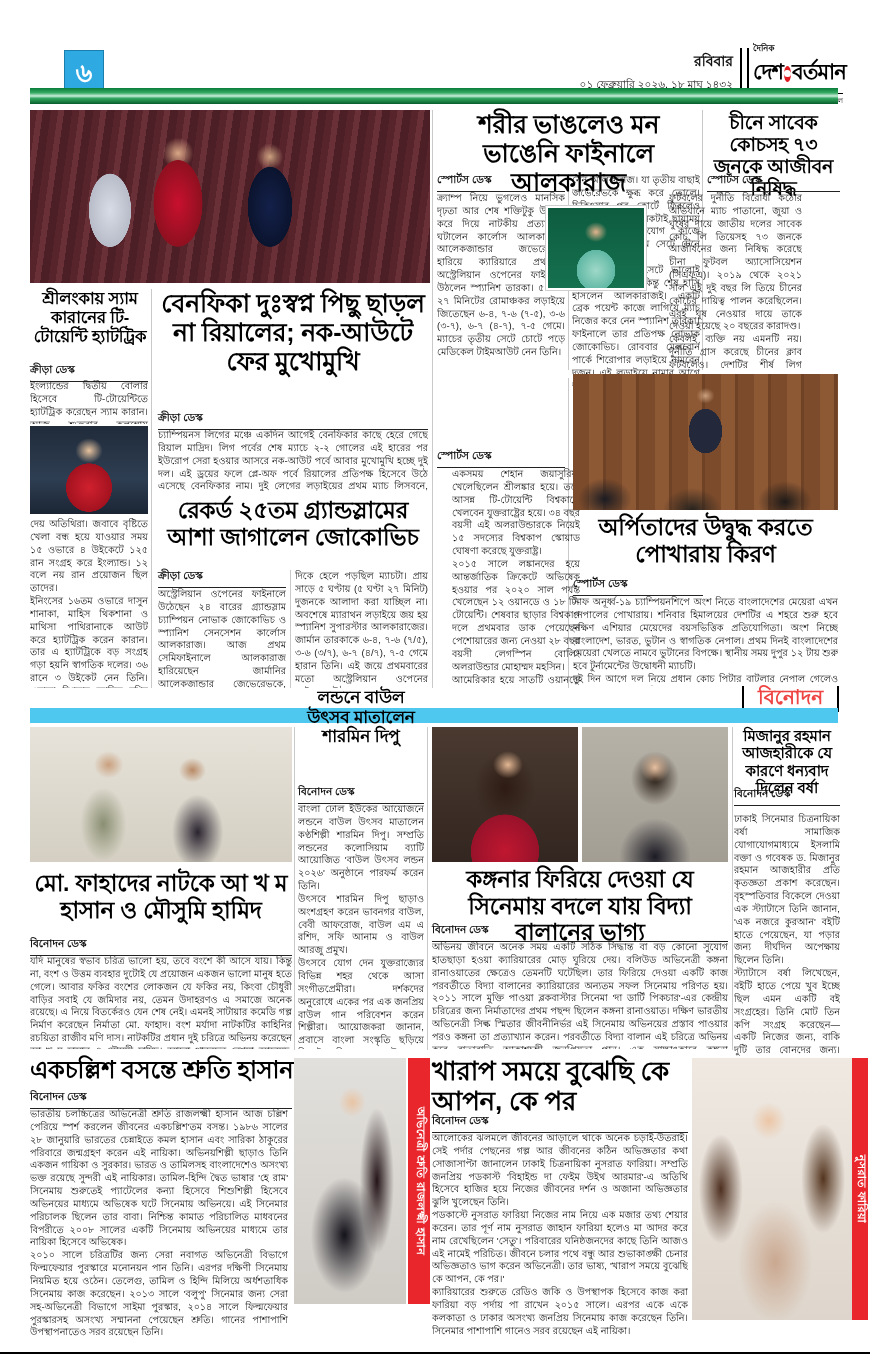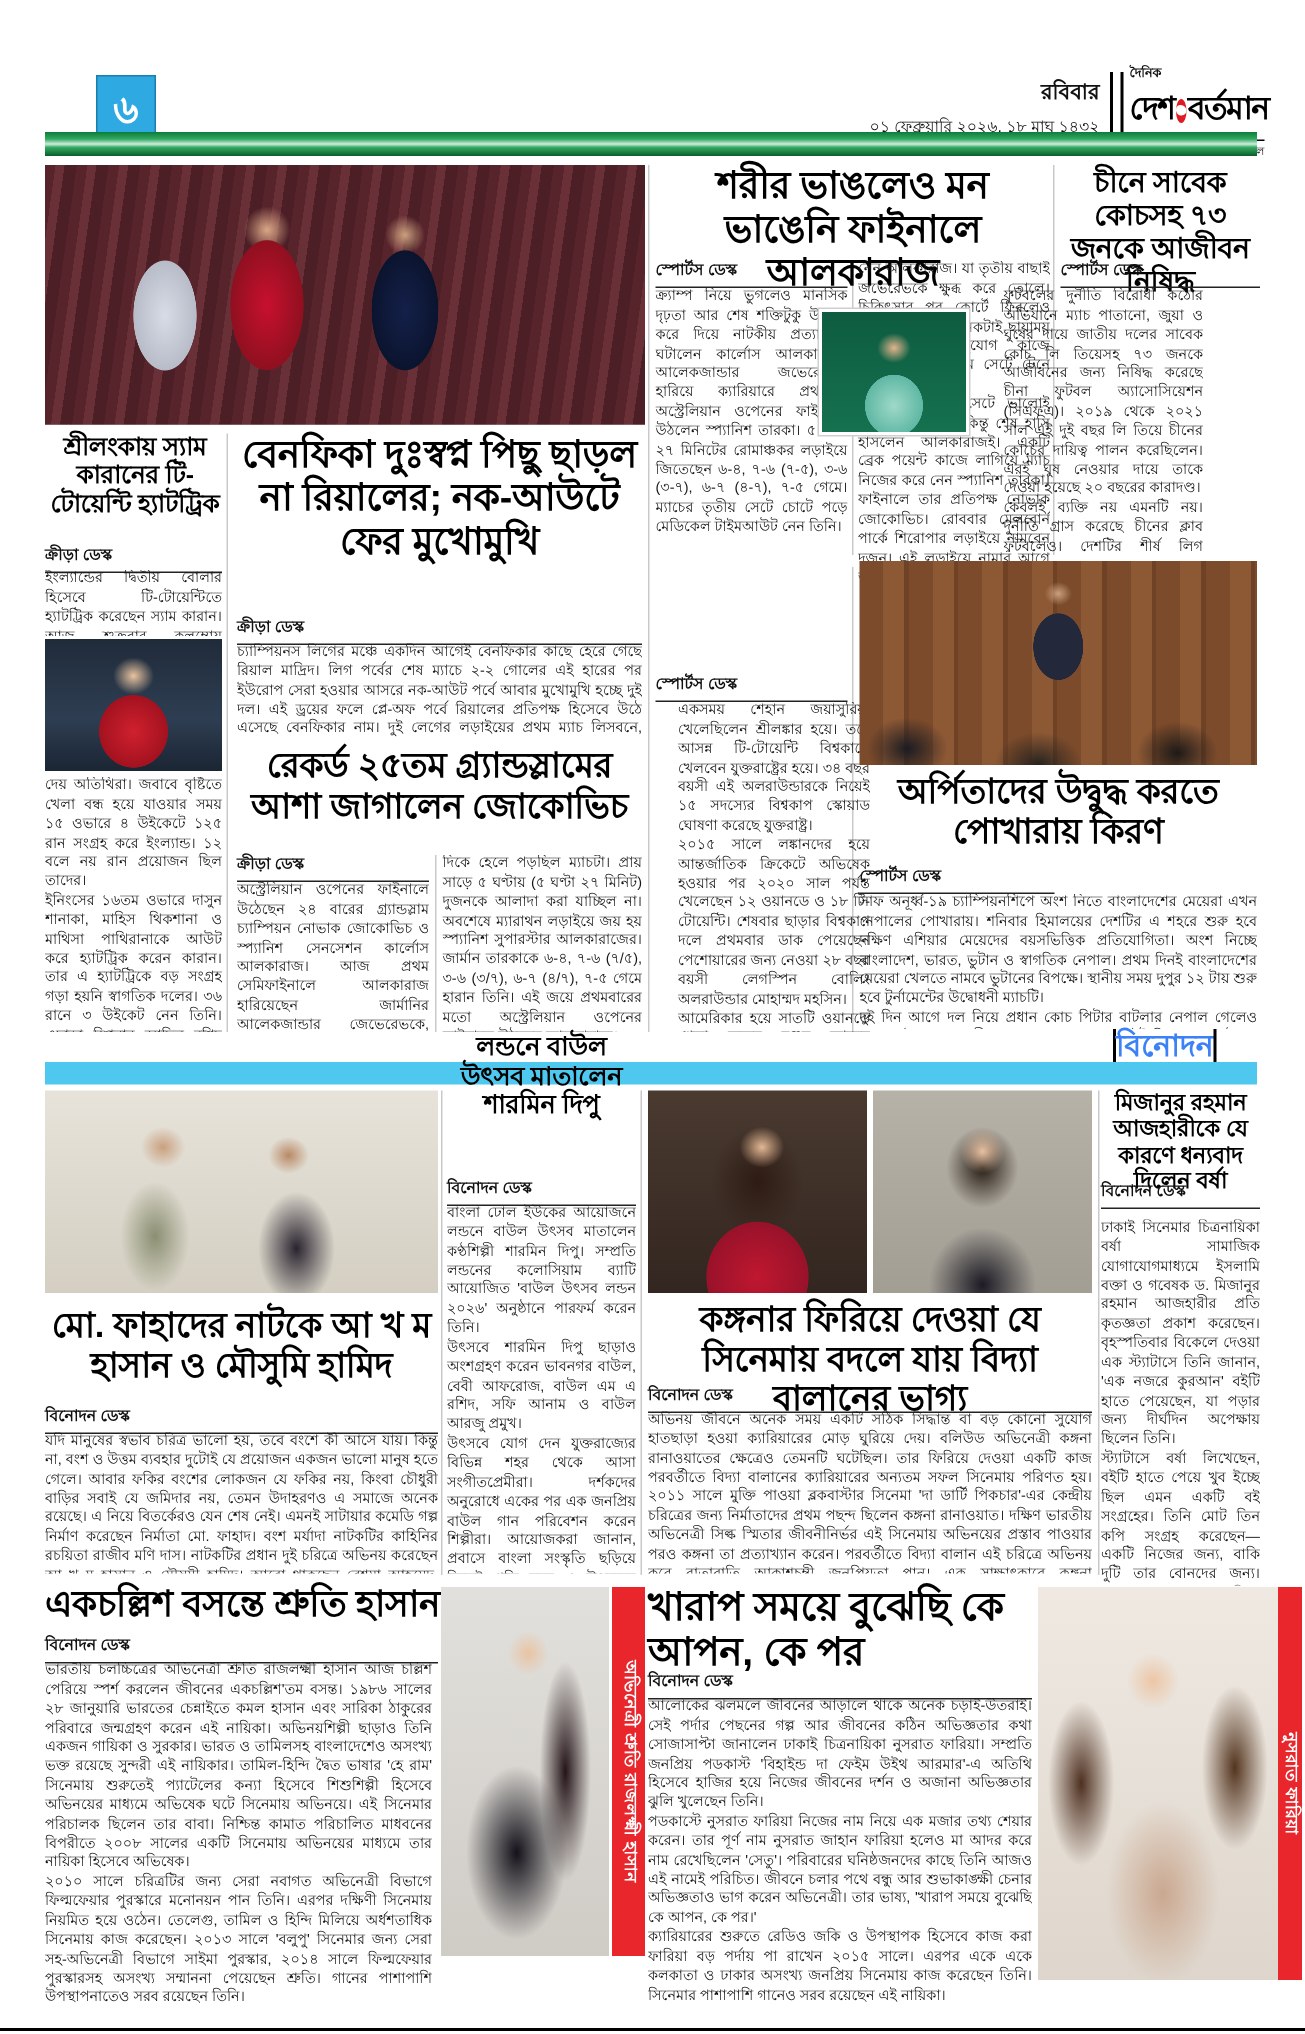--- a/index.html
+++ b/index.html
@@ -12,21 +12,21 @@
   .vrule{position:absolute;width:1px;background:#c9c9c9;}
   .photo{background-color:#777;}
   .green-bar{background:linear-gradient(180deg,#0a7c39 0%,#35aa63 30%,#cdeedd 50%,#35aa63 64%,#075e2a 100%);}
   .cyan-bar{background:#4fc8ef;}
   .dbar{display:inline-block;width:7px;height:30px;border-left:2.5px solid #000;border-right:2.5px solid #000;margin-right:10px;}
   .pageno{background:#2fa9e2;border:1.5px solid #1b7fae;color:#fff;display:flex;align-items:center;justify-content:center;
           font-size:26px;font-weight:bold;}
   .logo-main{font-size:21px;font-weight:bold;letter-spacing:-1px;display:flex;align-items:center;color:#000;}
   .logo-circle{width:16px;height:16px;border-radius:50%;background:#e11b22;display:inline-flex;align-items:center;justify-content:center;margin:0 1px;}
   .logo-circle i{display:block;width:7px;height:7px;background:#fff;border-radius:45% 60% 50% 55%;}
-  .binodon{color:#3b82f6;font-weight:bold;font-size:20px;display:flex;align-items:center;}
+  .binodon{color:#ef4444;font-weight:bold;font-size:20px;display:flex;align-items:center;gap:14px;}
   .binodon .bar{width:2px;height:26px;background:#000;}
   .vcap{background:#e8262c;overflow:hidden;}
   .vcap span{position:absolute;top:50%;left:50%;transform:translate(-50%,-50%) rotate(90deg);
              white-space:nowrap;color:#fff;font-weight:bold;font-size:11px;letter-spacing:0.5px;}
   .ph-football{background:
     radial-gradient(38px 66px at 20% 58%,#d8dce6 0%,#b8bcc8 55%,rgba(0,0,0,0) 56%),
     radial-gradient(44px 78px at 37% 54%,#c8102e 0%,#8f1020 55%,rgba(0,0,0,0) 56%),
     radial-gradient(40px 72px at 60% 56%,#14204a 0%,#0b142e 55%,rgba(0,0,0,0) 56%),
     radial-gradient(26px 26px at 37% 25%,#d9a886 0%,rgba(0,0,0,0) 60%),
     radial-gradient(22px 22px at 60% 27%,#caa07e 0%,rgba(0,0,0,0) 60%),

